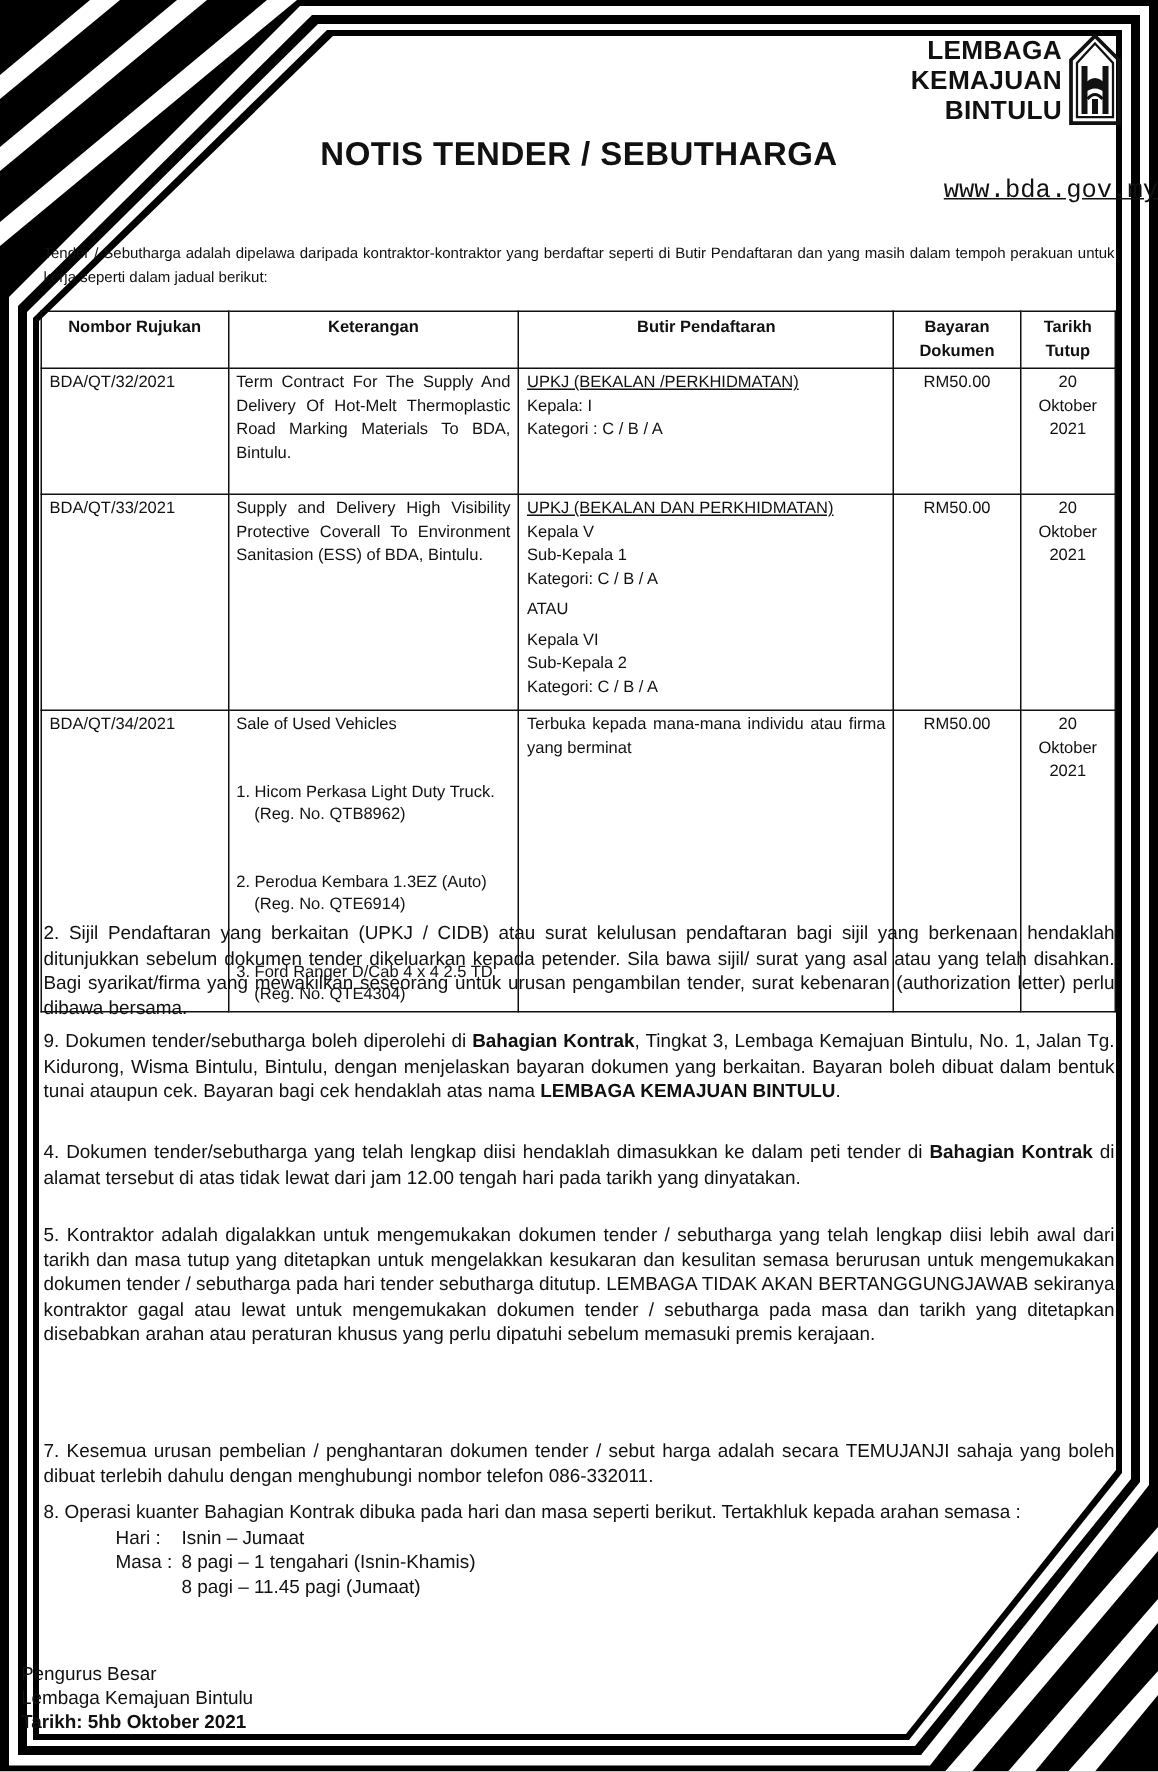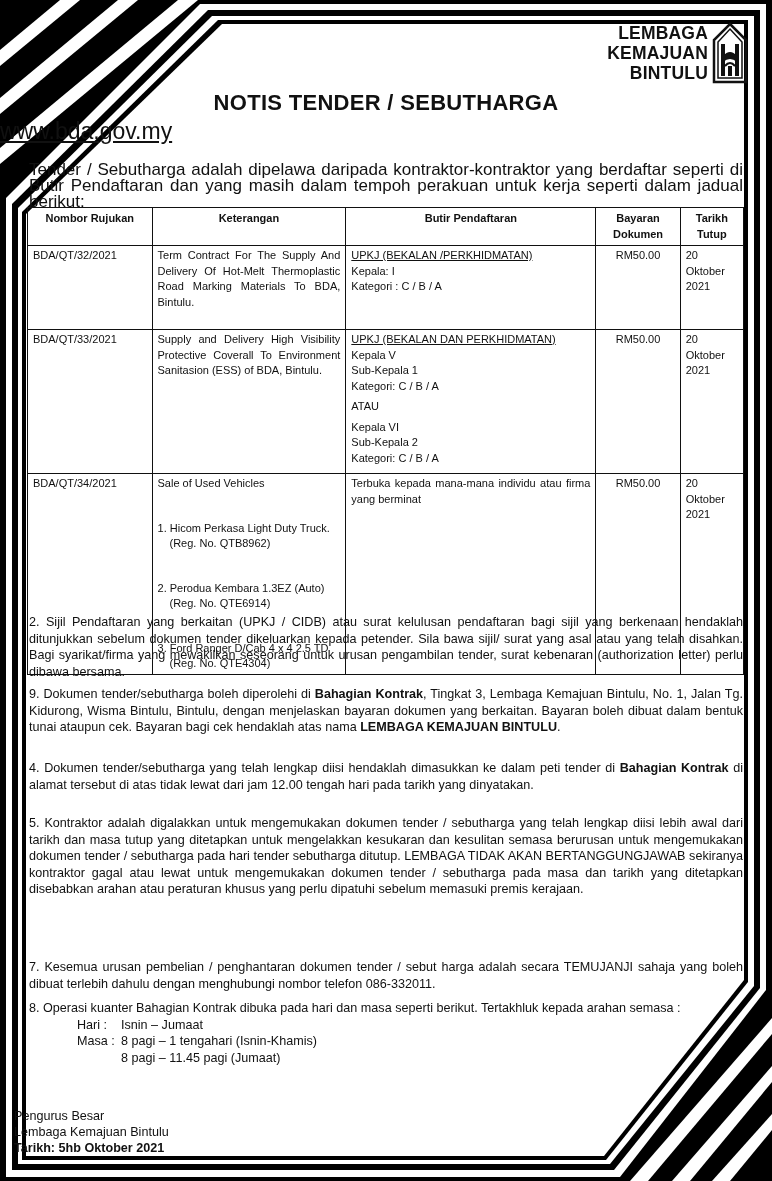--- a/index.html
+++ b/index.html
@@ -7,39 +7,39 @@
          font-family: "Liberation Sans", "DejaVu Sans", sans-serif; color: #111; }
   #frame { position: absolute; left: 0; top: 0; width: 772px; height: 1181px; z-index: 0; }
   .content { position: absolute; left: 0; top: 0; width: 772px; height: 1181px; z-index: 1; }
 
   .org-block { position: absolute; right: 24px; top: 22px; display: flex; align-items: center; gap: 4px; }
   .org-name { text-align: right; font-weight: bold; font-size: 17.5px; line-height: 20px; letter-spacing: 0.2px; }
   .org-logo { width: 36px; height: 62px; }
 
   .title { position: absolute; left: 0; width: 772px; top: 90px; text-align: center;
            font-weight: bold; font-size: 22px; letter-spacing: 0.3px; }
-  .website { position: absolute; left: 0; width: 772px; top: 118px; text-align: left;
-             font-size: 23px; text-decoration: underline; }
-
-  .intro { position: absolute; left: 29px; width: 714px; top: 162px; font-size: 17px; line-height: 16px;
+  .website { position: absolute; left: 0; width: 772px; top: 118px; text-align: right;
+             font-size: 17px; text-decoration: underline; font-family: Liberation Mono, monospace; }
+
+  .intro { position: absolute; left: 29px; width: 714px; top: 162px; font-size: 10px; line-height: 16px;
            text-align: justify; }
 
   table.tender { position: absolute; left: 27px; top: 207px; width: 717px; border-collapse: collapse;
                  font-size: 11px; line-height: 15.5px; }
   table.tender th, table.tender td { border: 1.6px solid #111; vertical-align: top; padding: 2px 5px; }
   table.tender th { font-weight: bold; text-align: center; padding-top: 3px; height: 32px; }
   .col-ref { width: 113px; }
   .col-desc { width: 182px; }
   .col-reg { width: 238px; }
   .col-fee { width: 73px; }
   .col-date { width: 52px; }
   td.c-ref { text-align: left; }
   td.c-desc { text-align: justify; }
   td.c-fee { text-align: center; }
-  td.c-date { }
+  td.c-date { text-align: center; }
   .reg-head { text-decoration: underline; display: block; }
   .reg-line { display: block; }
   .reg-gap { display: block; height: 5px; }
   .veh-title { display: block; }
   .veh-item { display: block; padding-left: 12px; text-indent: -12px; text-align: left; margin-top: 29px; }
 
   .para { position: absolute; left: 29px; width: 714px; font-size: 12.6px; line-height: 16.6px; text-align: justify; }
   .para b { font-weight: bold; }
   .para-nojust { text-align: left; }
   .sched { display: block; padding-left: 48px; }

